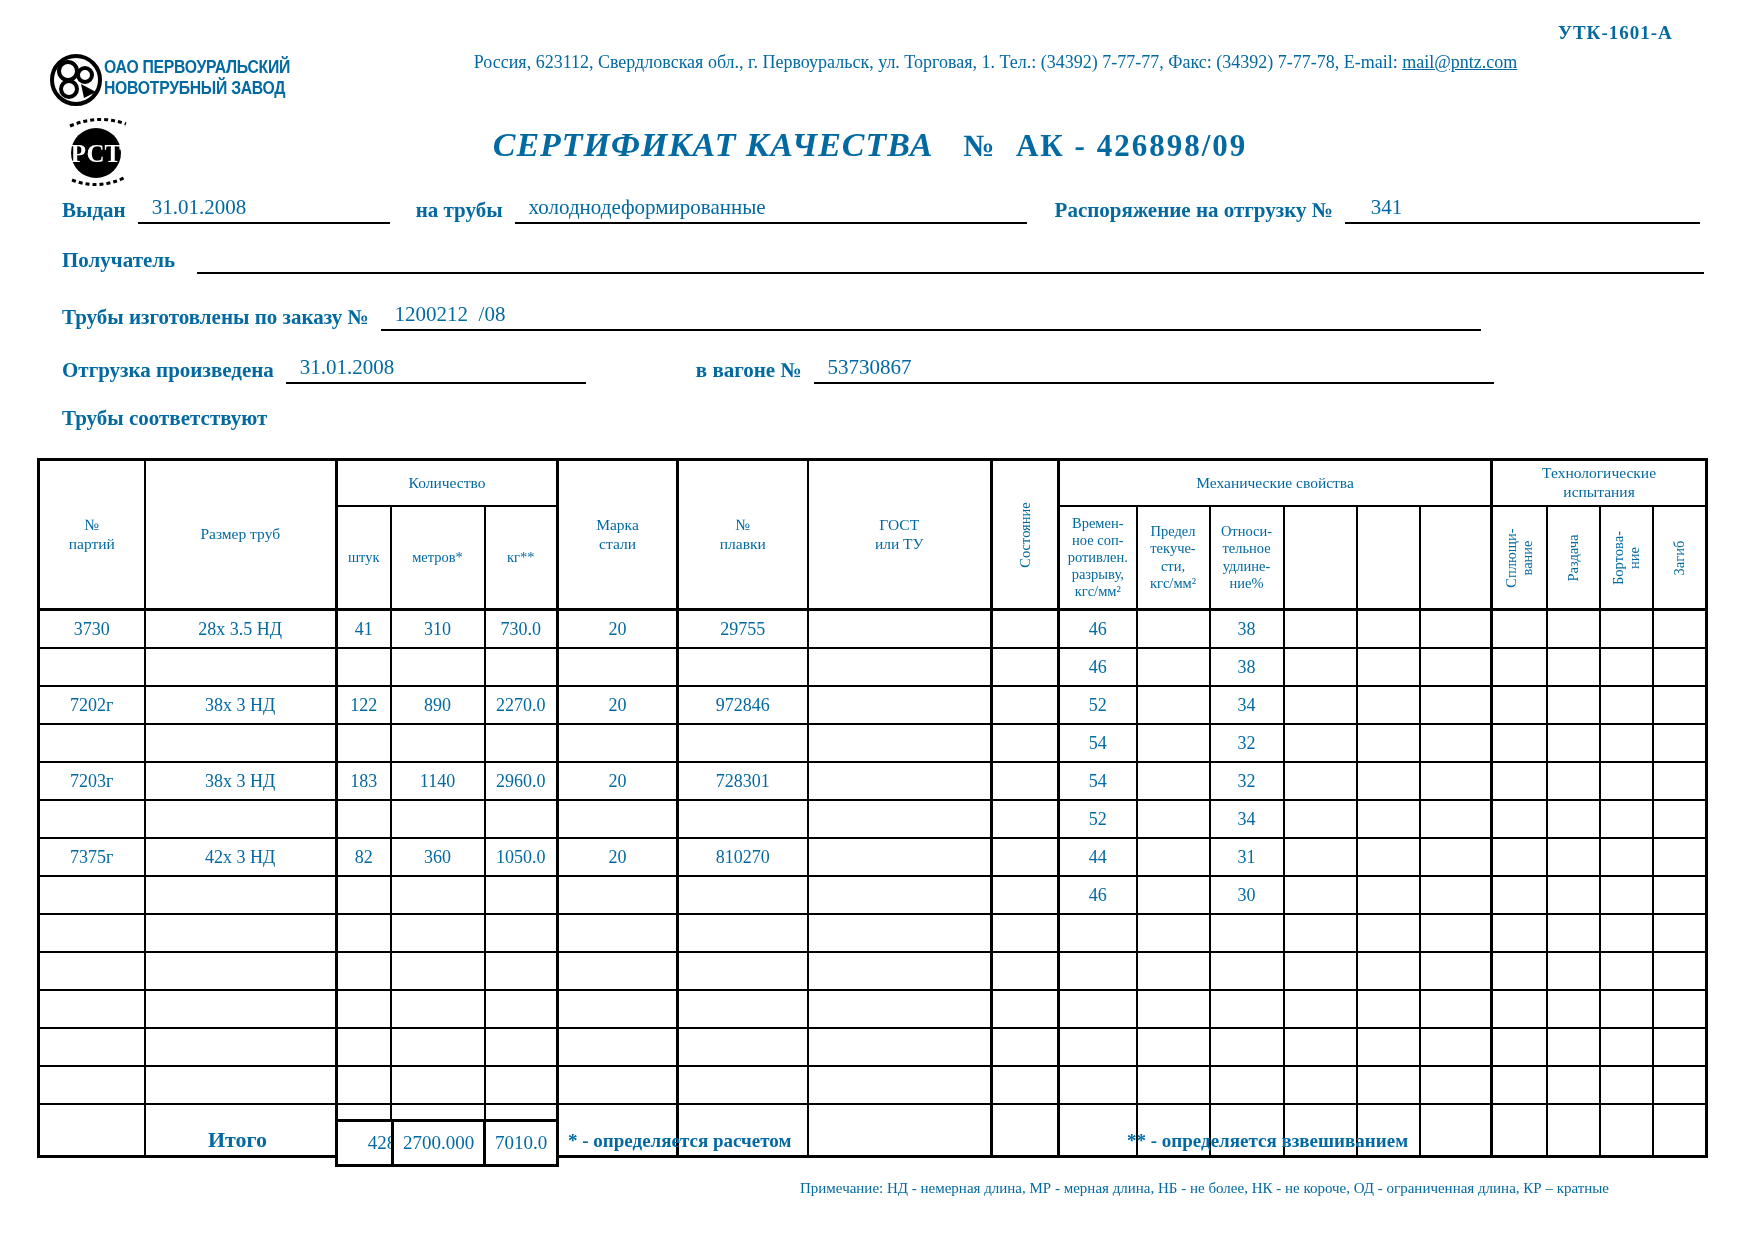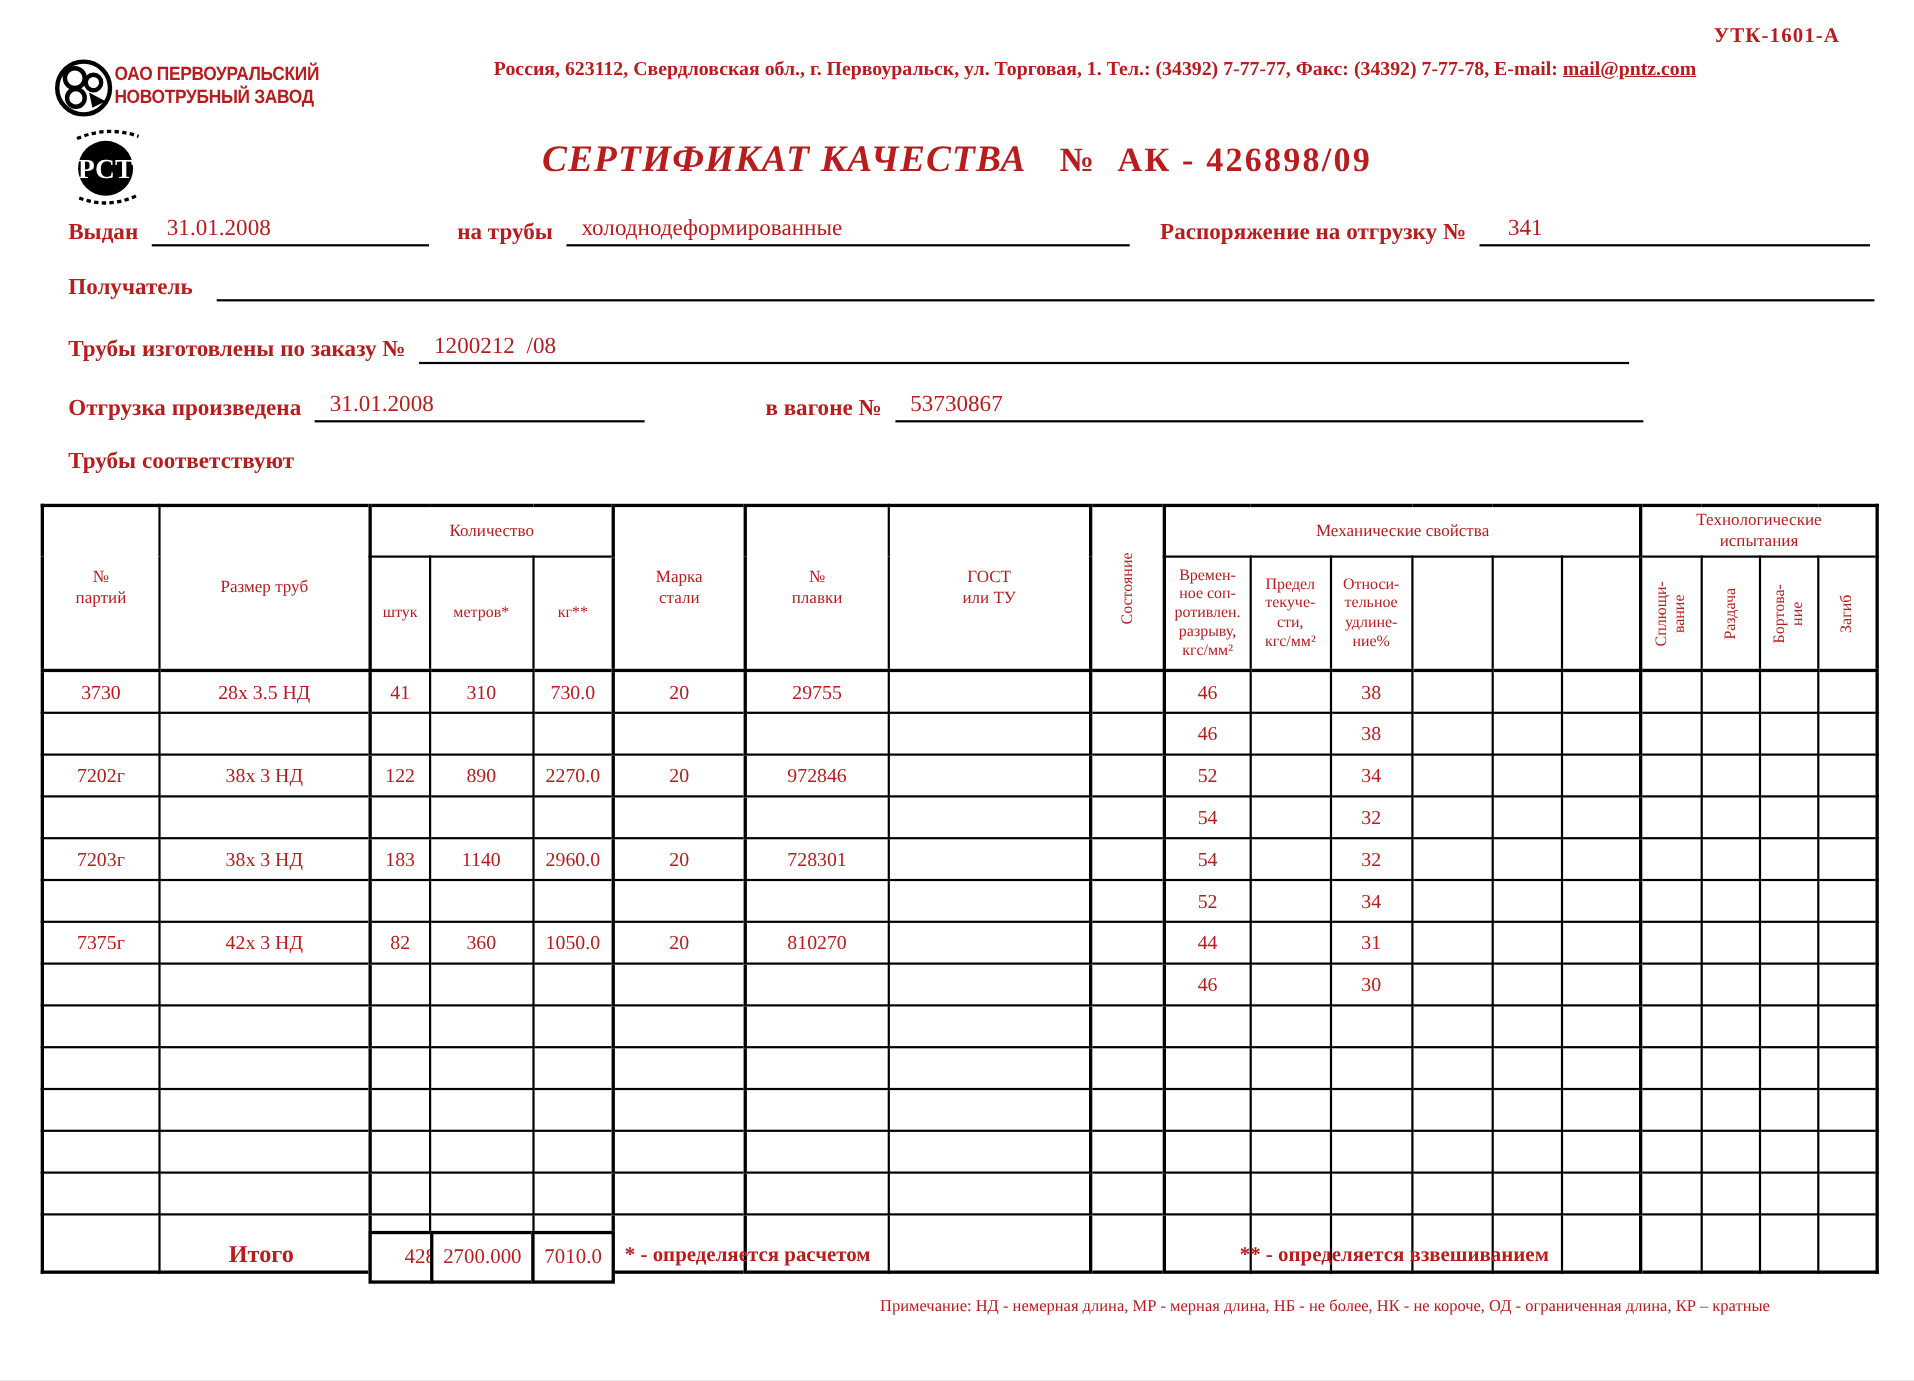--- a/index.html
+++ b/index.html
@@ -1,26 +1,26 @@
 <!DOCTYPE html>
 <html><head>
 <meta charset="utf-8">
 <style>
   html,body{margin:0;padding:0;background:#d9d9d9;}
-  .page{position:relative;width:1740px;height:1255px;background:#ffffff;color:#b91c1c;
+  .page{position:relative;width:1740px;height:1255px;background:#ffffff;color:#0369a1;
         font-family:"Liberation Serif","DejaVu Serif",serif;overflow:hidden;}
   .abs{position:absolute;}
 
   
   .form-code{left:1558px;top:22px;font-size:19px;font-weight:bold;letter-spacing:1px;}
   .company-name{left:104px;top:57px;font-family:"Liberation Sans","DejaVu Sans",sans-serif;
     font-weight:bold;font-size:17.5px;line-height:1.2;white-space:pre-line;
     transform:scaleX(.9);transform-origin:left top;letter-spacing:-0.3px;}
   .address{left:283px;top:52px;width:1425px;}
-  .addr1{font-size:18px;font-weight:bold;text-align:center;white-space:nowrap;}
+  .addr1{font-size:18px;font-weight:normal;text-align:center;white-space:nowrap;}
   .addr1 .email{text-decoration:underline;}
   .addr2{font-size:13.6px;font-weight:bold;margin-top:4px;white-space:nowrap;}
 
   .title-row{left:0;top:126px;width:1740px;text-align:center;white-space:nowrap;}
   .title-main{font-size:34px;font-weight:bold;font-style:italic;letter-spacing:1px;}
   .title-num{font-size:31px;font-weight:bold;margin-left:30px;letter-spacing:2px;white-space:pre;}
 
   
   .frow{position:absolute;display:flex;align-items:flex-end;font-size:21px;line-height:1.3;gap:12px;}
   .lbl{font-weight:bold;white-space:nowrap;}

